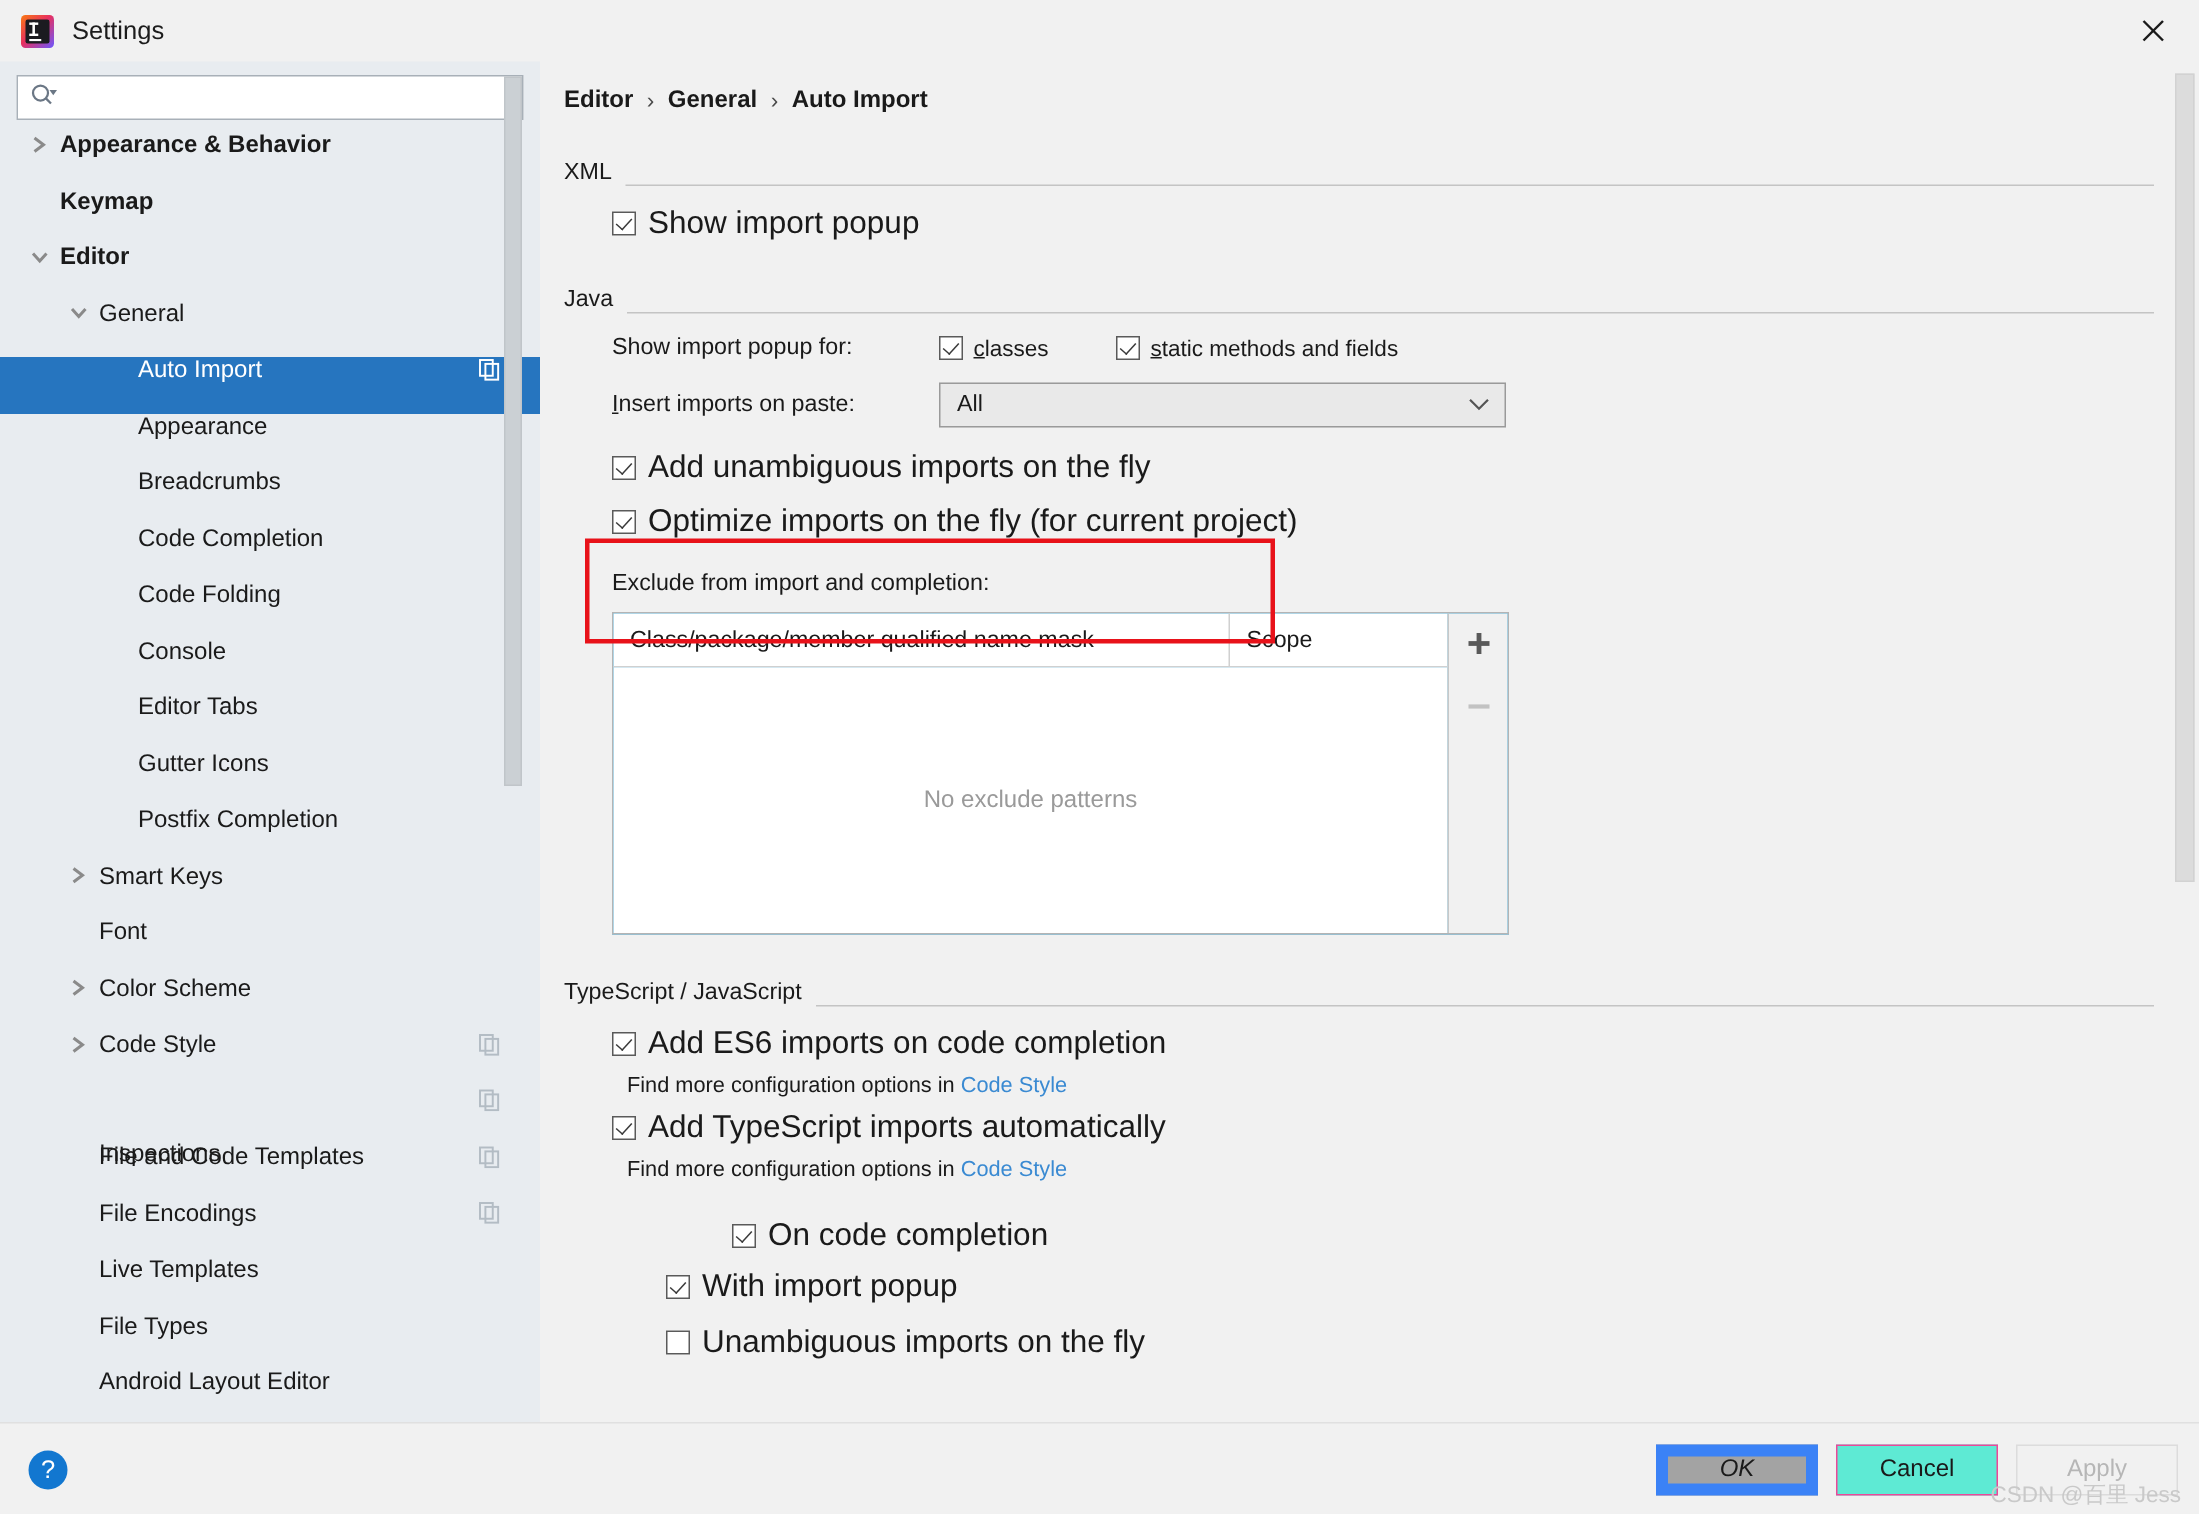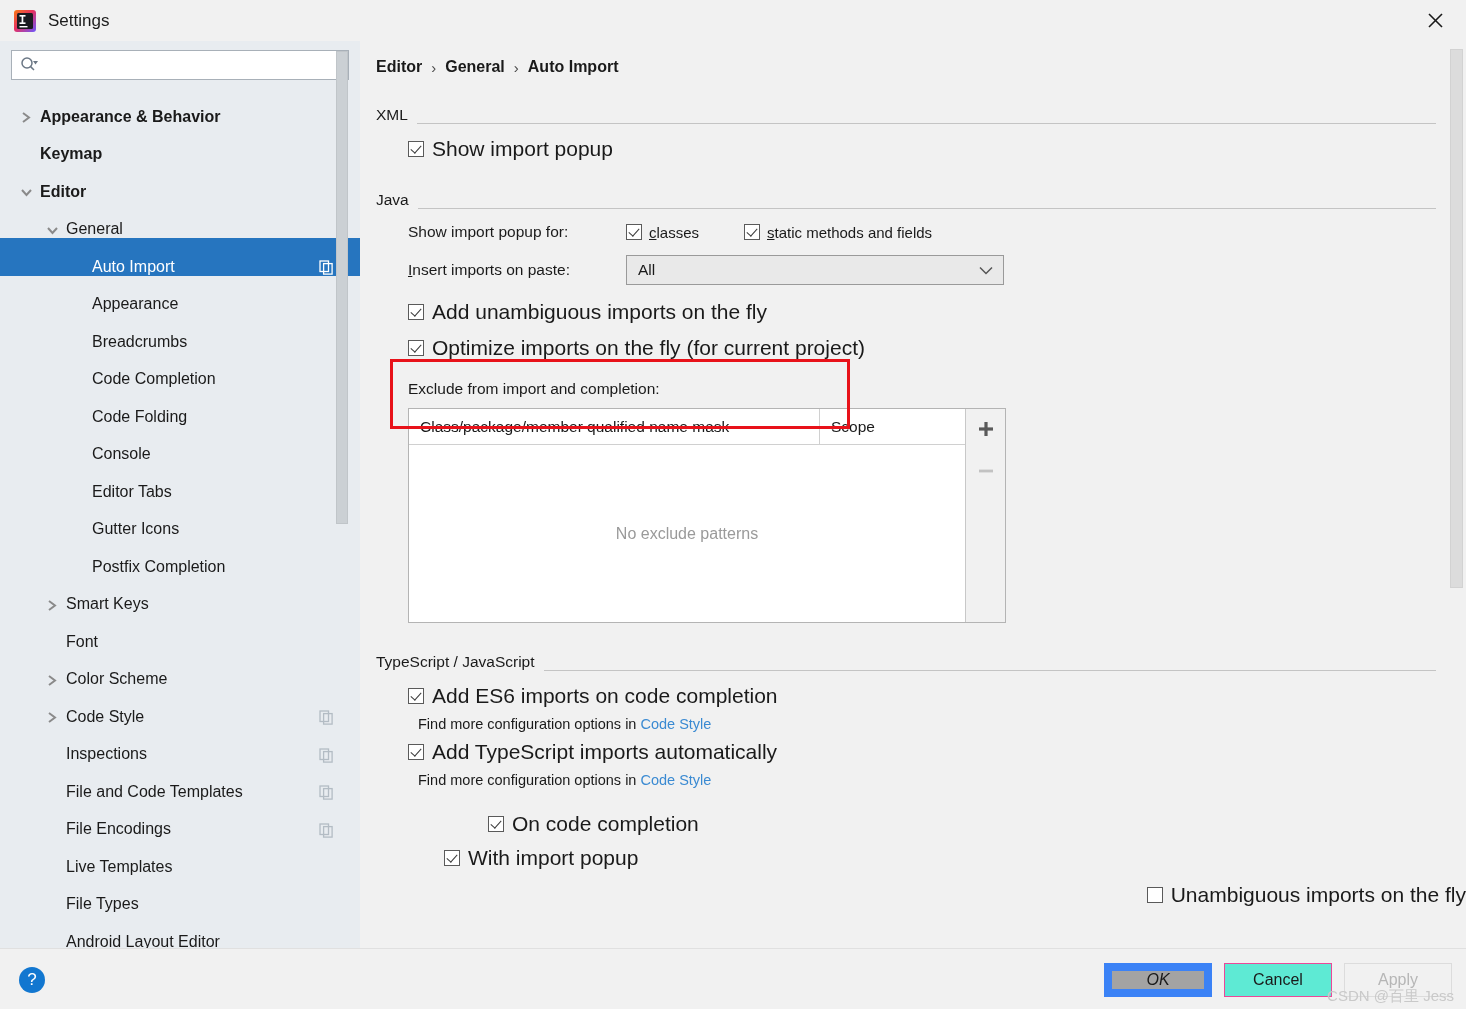--- a/index.html
+++ b/index.html
@@ -85,21 +85,21 @@
     flex: 1;
     padding-left: 6px;
     color: #1a1a1a;
   }
   #tree {
     position: relative;
   }
   .tree-item {
     height: 37.5px;
     display: flex;
-    align-items: flex-end;
+    align-items: flex-start;
     position: relative;
     cursor: default;
     white-space: nowrap;
   }
   .tree-item.selected {
     background: #2675bf;
     color: #ffffff;
   }
   .tw {
     width: 16px;
@@ -713,21 +713,21 @@
           <span>Find more configuration options in </span><span class="link">Code Style</span>
         </div>
         <div class="cb-row indent-1" style="margin-top:24px;padding-left:44px;">
           <span class="checkbox checked"></span>
           <span class="cb-label">On code completion</span>
         </div>
         <div class="cb-row indent-1" style="margin-top:10px;">
           <span class="checkbox checked"></span>
           <span class="cb-label">With import popup</span>
         </div>
-        <div class="cb-row indent-1" style="justify-content:flex-end;">
+        <div class="cb-row indent-1" style="">
           <span class="checkbox"></span>
           <span class="cb-label">Unambiguous imports on the fly</span>
         </div>
       </div>
     </div>
 
     <div id="content-scroll-thumb"></div>
   </div>
 
   <div id="red-box"></div>

